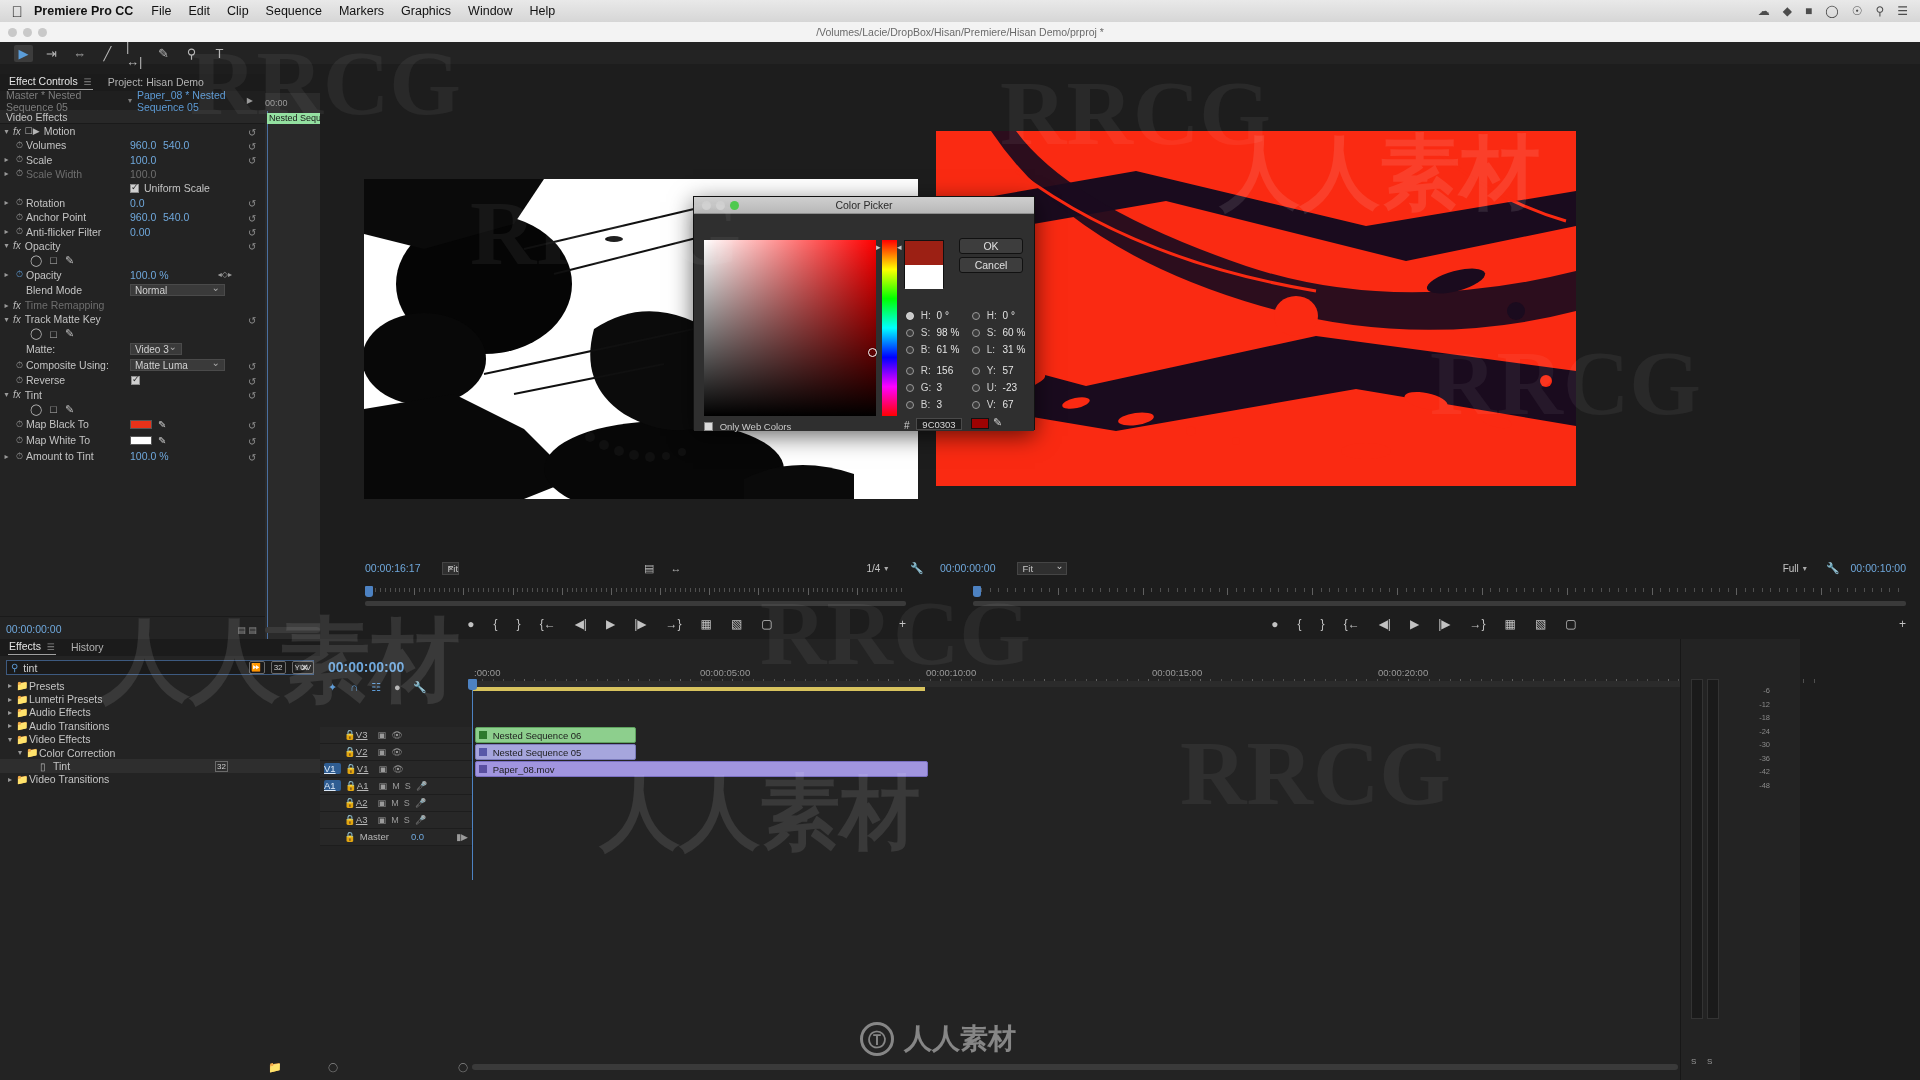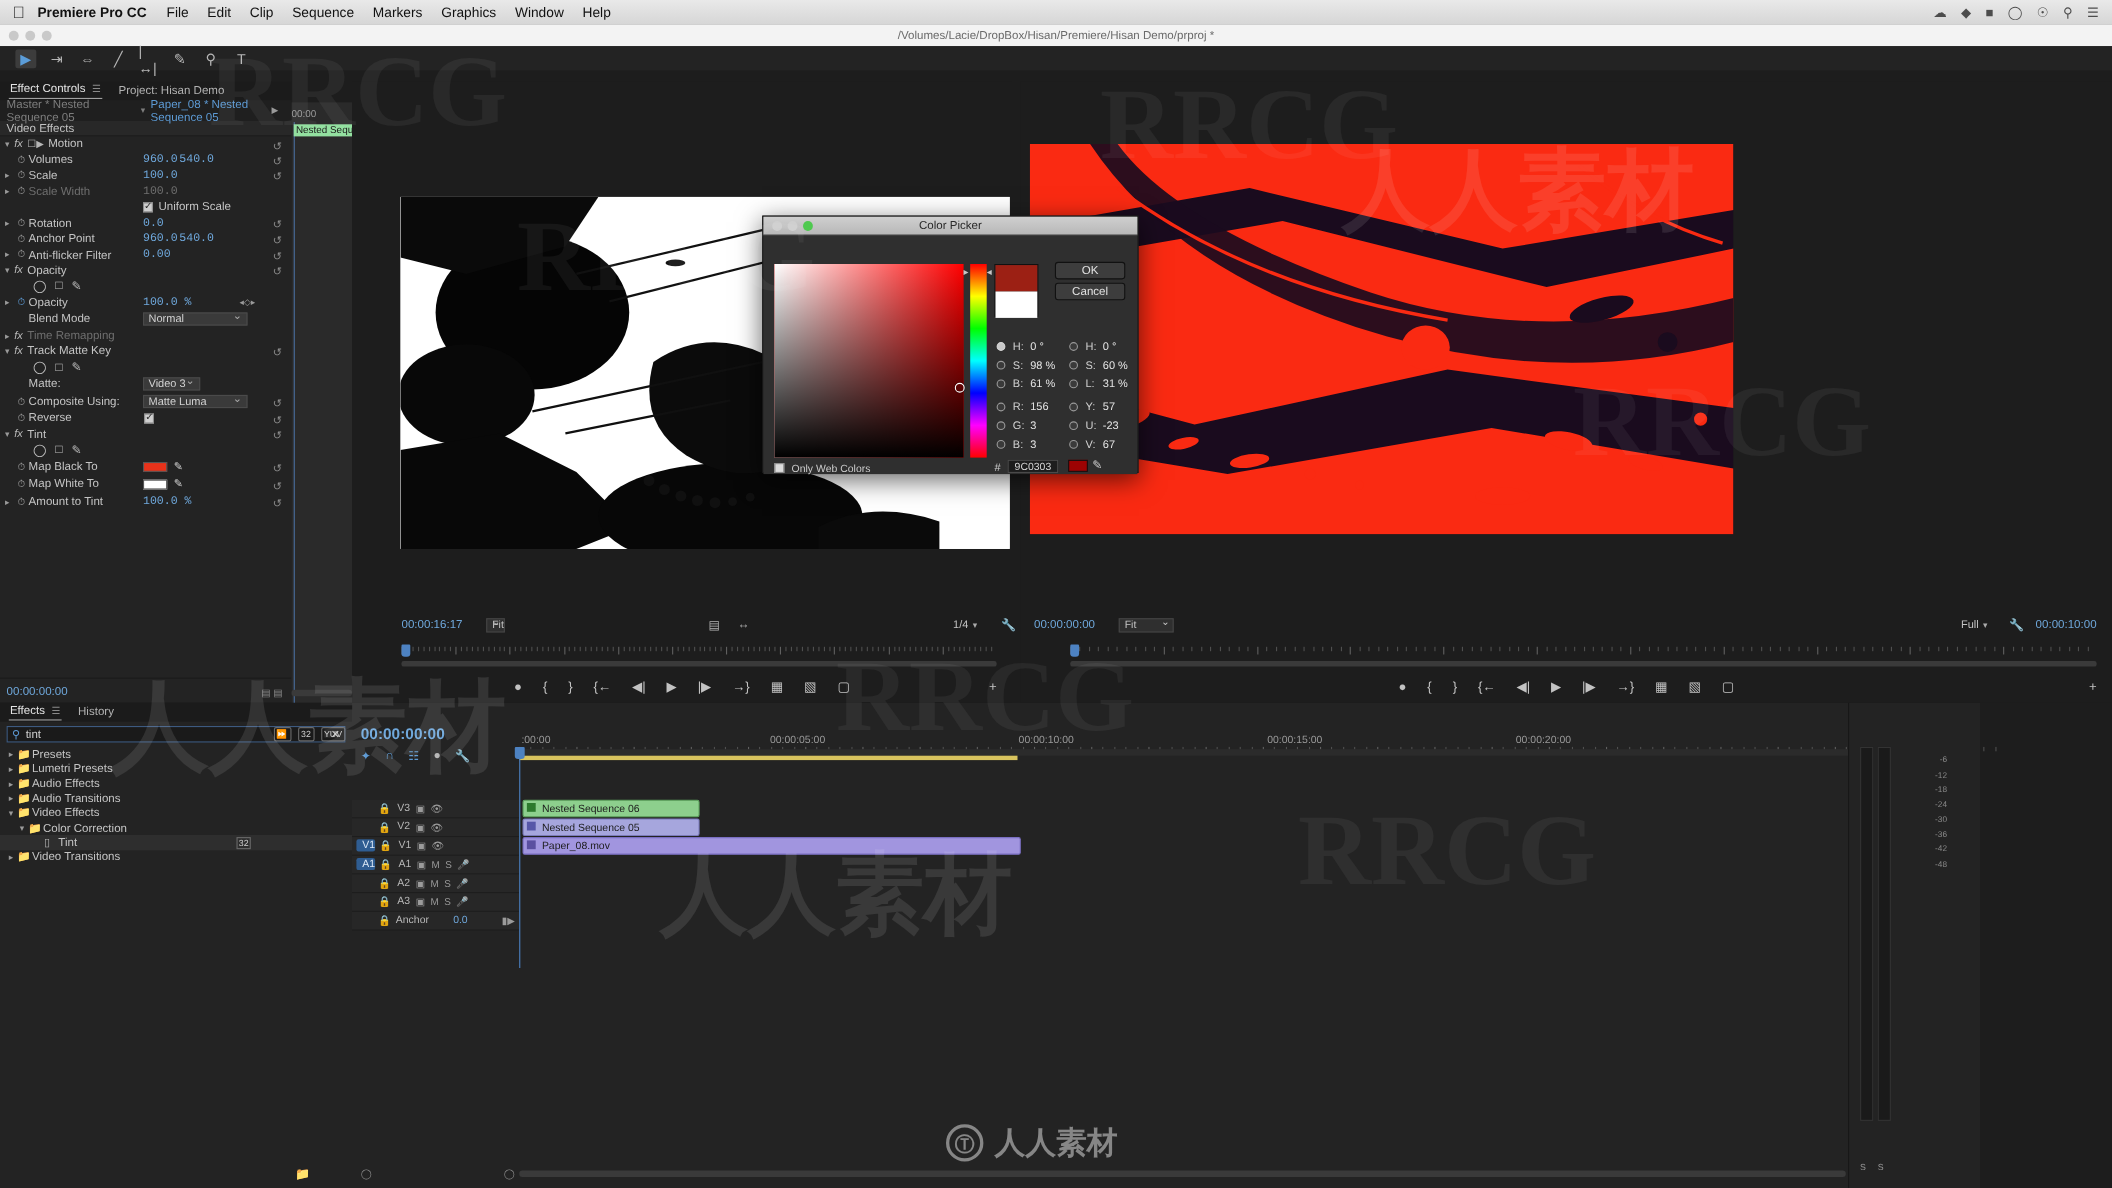--- a/index.html
+++ b/index.html
@@ -50,21 +50,21 @@
   .fxsub { height:14px; font-size:10.5px; padding-left:6px; color:#c2c2c2;
     line-height:14px; background:#282828; border-bottom:1px solid #1a1a1a;}
   .row { position:relative; height:14.4px; font-size:10.5px; color:#c4c4c4;
     display:flex; align-items:center; }
   .row.dim { color:#6e6e6e; }
   .arrow { width:13px; text-align:center; font-size:8px; color:#9a9a9a; }
   .stop { width:13px; text-align:center; font-size:9px; color:#9a9a9a; }
   .stop.on { color:#5d9ad4; }
   .fxi { font-style:italic; font-size:10px; color:#b9b9b9; margin-right:4px; }
   .lbl { white-space:nowrap; }
-  .val { position:absolute; color:#6fa8dc; font-size:10.5px;font-family:Liberation Mono, monospace; }
+  .val { position:absolute; color:#6fa8dc; font-size:10.5px; }
   .val.v1 { left:130px; }
   .val.v2 { left:163px; }
   .val.dim { color:#6e6e6e; }
   .reset { position:absolute; right:8px; width:9px; height:9px; color:#8d8d8d; font-size:10px;}
   .chk { width:9px; height:9px; background:#cfcfcf; border:1px solid #8e8e8e;
     display:inline-block; position:relative; }
   .chk:after { content:"✓"; position:absolute; left:0px; top:-3px; font-size:9px; color:#2a2a2a; }
   .shapes { display:flex; gap:8px; margin-left:30px; align-items:center; color:#bdbdbd; font-size:11px;}
   .ddn { position:absolute; left:130px; width:95px; height:12px; background:#3a3a3a;
     border:1px solid #4a4a4a; font-size:10px; color:#d2d2d2; line-height:11px; padding-left:4px; }
@@ -108,21 +108,21 @@
   .tlhdr { height:30px; position:relative; }
   .tltime { position:absolute; left:8px; top:20px; font-size:14px; color:#6fa8dc; font-weight:bold; }
   .tlicons { position:absolute; left:8px; top:42px; display:flex; gap:13px;
     font-size:11px; color:#9fb8cf; }
   .ruler { position:absolute; left:152px; top:28px; right:0; height:15px;
     font-size:9.5px; color:#9a9a9a; }
   .rlabel { position:absolute; top:0; }
   .trackhead { position:absolute; left:0; width:152px; height:16.5px;
     background:#272727; border-bottom:1px solid #1d1d1d; display:flex;
     align-items:center; font-size:9.5px; color:#b8b8b8; }
-  .tnum { width:17px; text-align:right; }
+  .tnum { width:17px; text-align:left;text-decoration:underline; }
   .tnum.act { background:#2f5d92; color:#dce9f7; border-radius:2px; }
   .ti { margin-left:5px; font-size:9px; color:#9b9b9b; }
   .clip { position:absolute; height:16px; border-radius:2px; font-size:9.5px;
     color:#1c1c1c; padding-left:3px; line-height:16px; overflow:hidden; white-space:nowrap;}
   .audiomix { position:absolute; right:0; top:0; width:120px; height:441px; background:#232323;
     border-left:1px solid #171717; }
   .meterscale { position:absolute; right:30px; top:45px; font-size:7.5px; color:#8a8a8a;
     line-height:13.5px; text-align:right; }
 
   
@@ -1026,21 +1026,21 @@
         <span style="color:#9a9a9a">🔒</span>
         <span class="tnum">A3</span>
         <span class="ti">▣</span>
         <span class="ti">M</span>
         <span class="ti">S</span>
         <span class="ti">🎤</span>
       </div>
       <div class="trackhead" style="top:190px">
         <span style="width:24px"></span>
         <span style="color:#9a9a9a">🔒</span>
-        <span style="margin-left:4px">Anchor</span>
+        <span style="margin-left:4px">Master</span>
         <span style="margin-left:22px;color:#6fa8dc">0.0</span>
         <span class="ti" style="margin-left:auto;margin-right:4px">▮▶</span>
       </div>
     </div>
 
     <div style="position:absolute;left:152px;top:42px;right:120px;height:6px;background:#2b2b2b"></div>
     <div style="position:absolute;left:152px;top:48px;width:453px;height:4px;background:#d8c35e"></div>
     <div style="position:absolute;left:152px;top:46px;width:1px;height:195px;background:#4d82c2;z-index:5"></div>
     <div style="position:absolute;left:148px;top:40px;width:9px;height:11px;background:#4d82c2;border-radius:1px 1px 3px 3px;z-index:6"></div>
 

